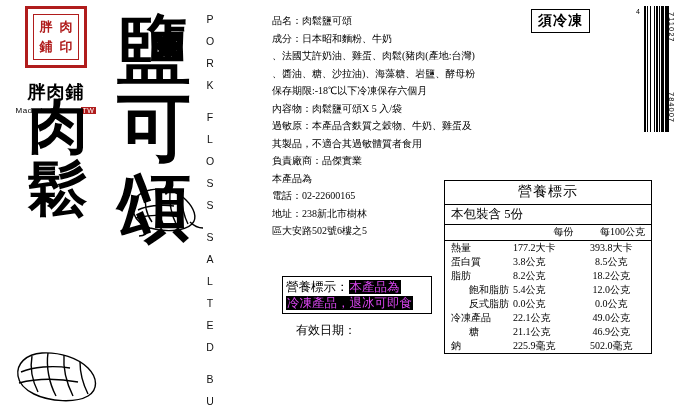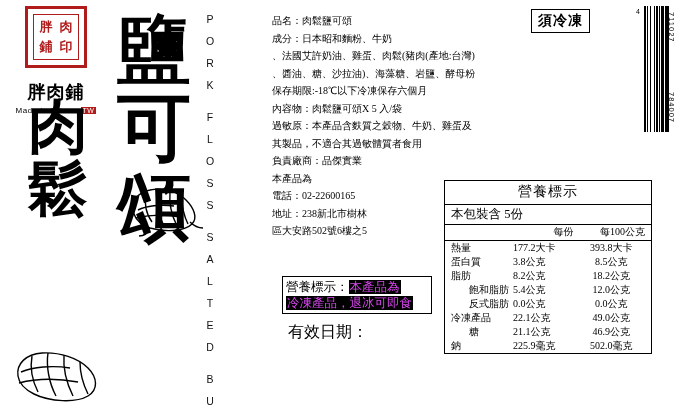--- a/index.html
+++ b/index.html
@@ -71,21 +71,21 @@
   .nutri .hdr td{text-align:right;padding-bottom:1px;}
   .nutri .hdrrow{border-bottom:1.2px solid #000;}
 
   
   .notice{position:absolute;left:282px;top:276px;width:150px;border:1.4px solid #000;
         font-family:"Liberation Serif",serif;font-size:12.5px;line-height:16px;padding:2px 3px;
         box-sizing:border-box;}
   .notice .hl{background:#000;color:#d946ef;padding:0 1px;}
 
   
-  .expiry{position:absolute;left:288px;top:322px;font-size:16px;font-family:"Liberation Serif",serif;}
+  .expiry{position:absolute;left:296px;top:322px;font-size:12px;font-family:"Liberation Serif",serif;}
 </style>
 </head>
 <body>
 
 <div class="label">
 
   <div class="brand">
     <div class="seal">
       <div class="seal-inner">
         <span>胖</span>

